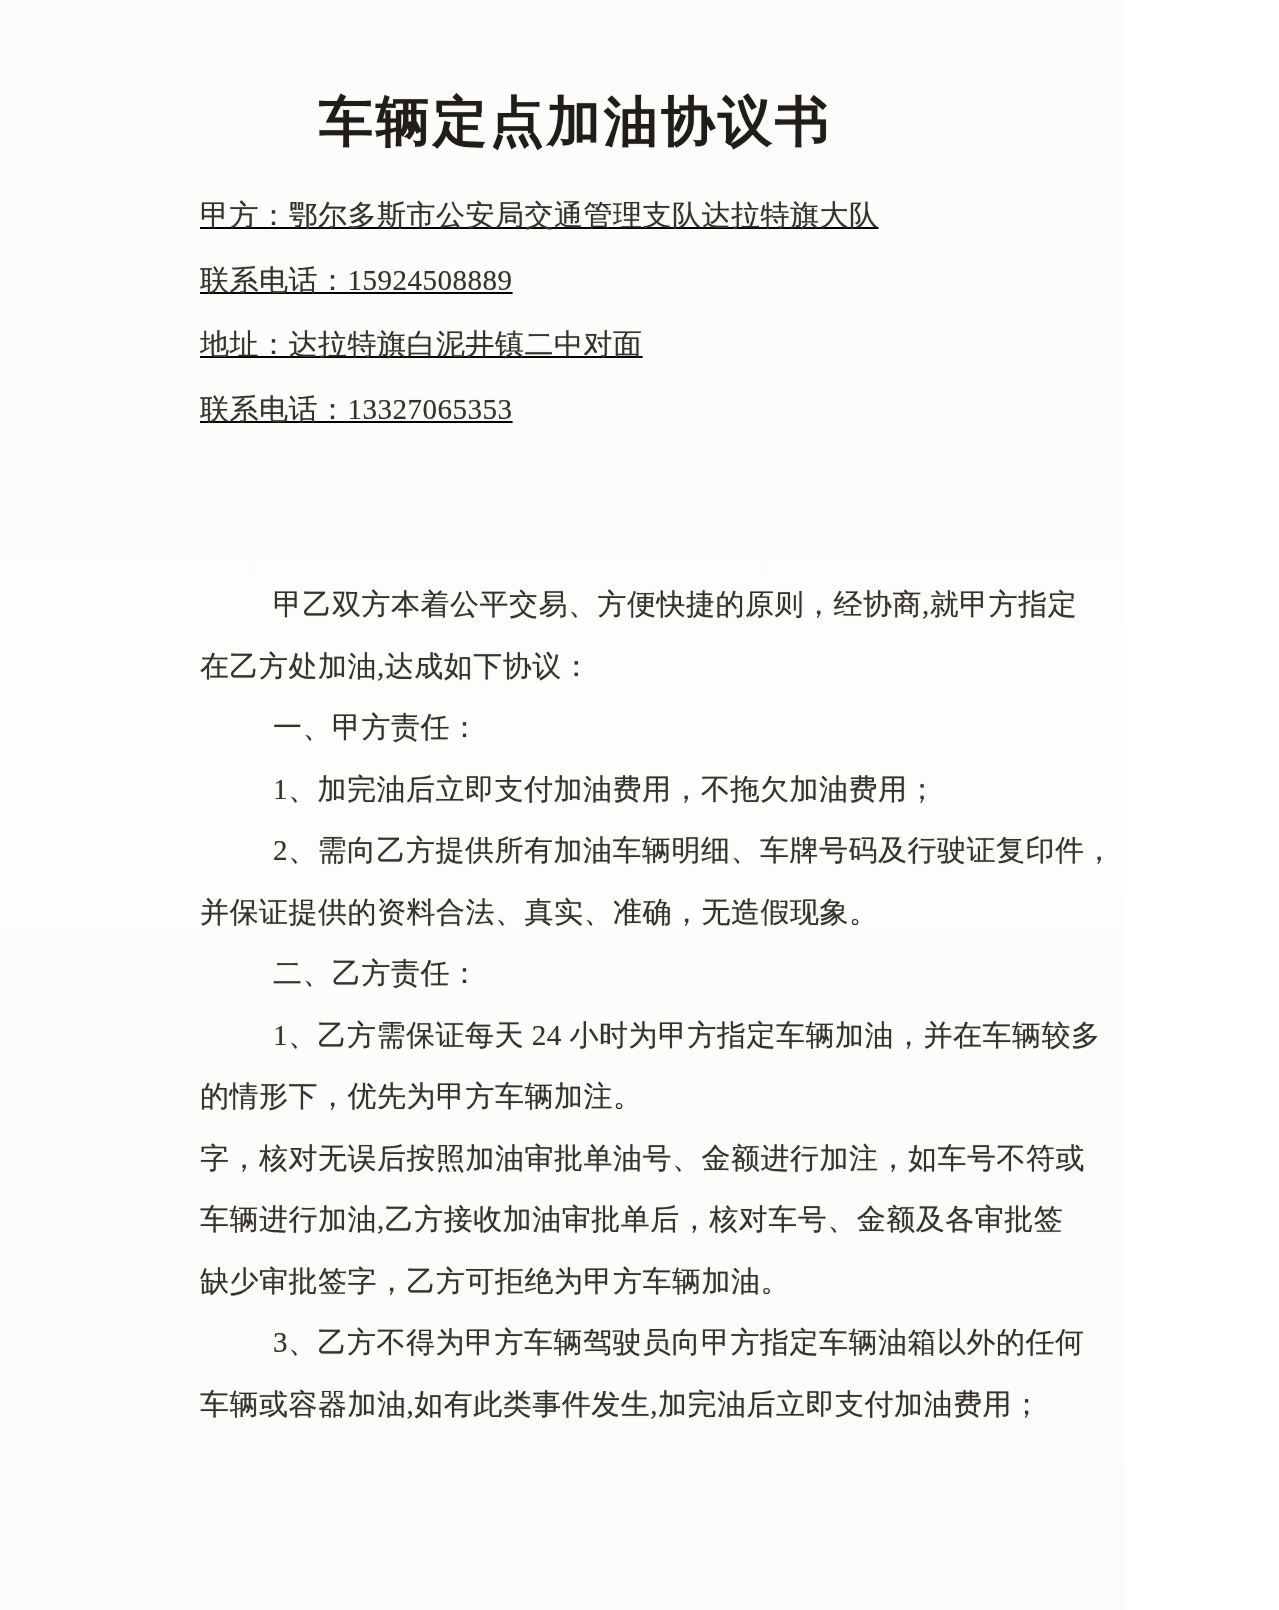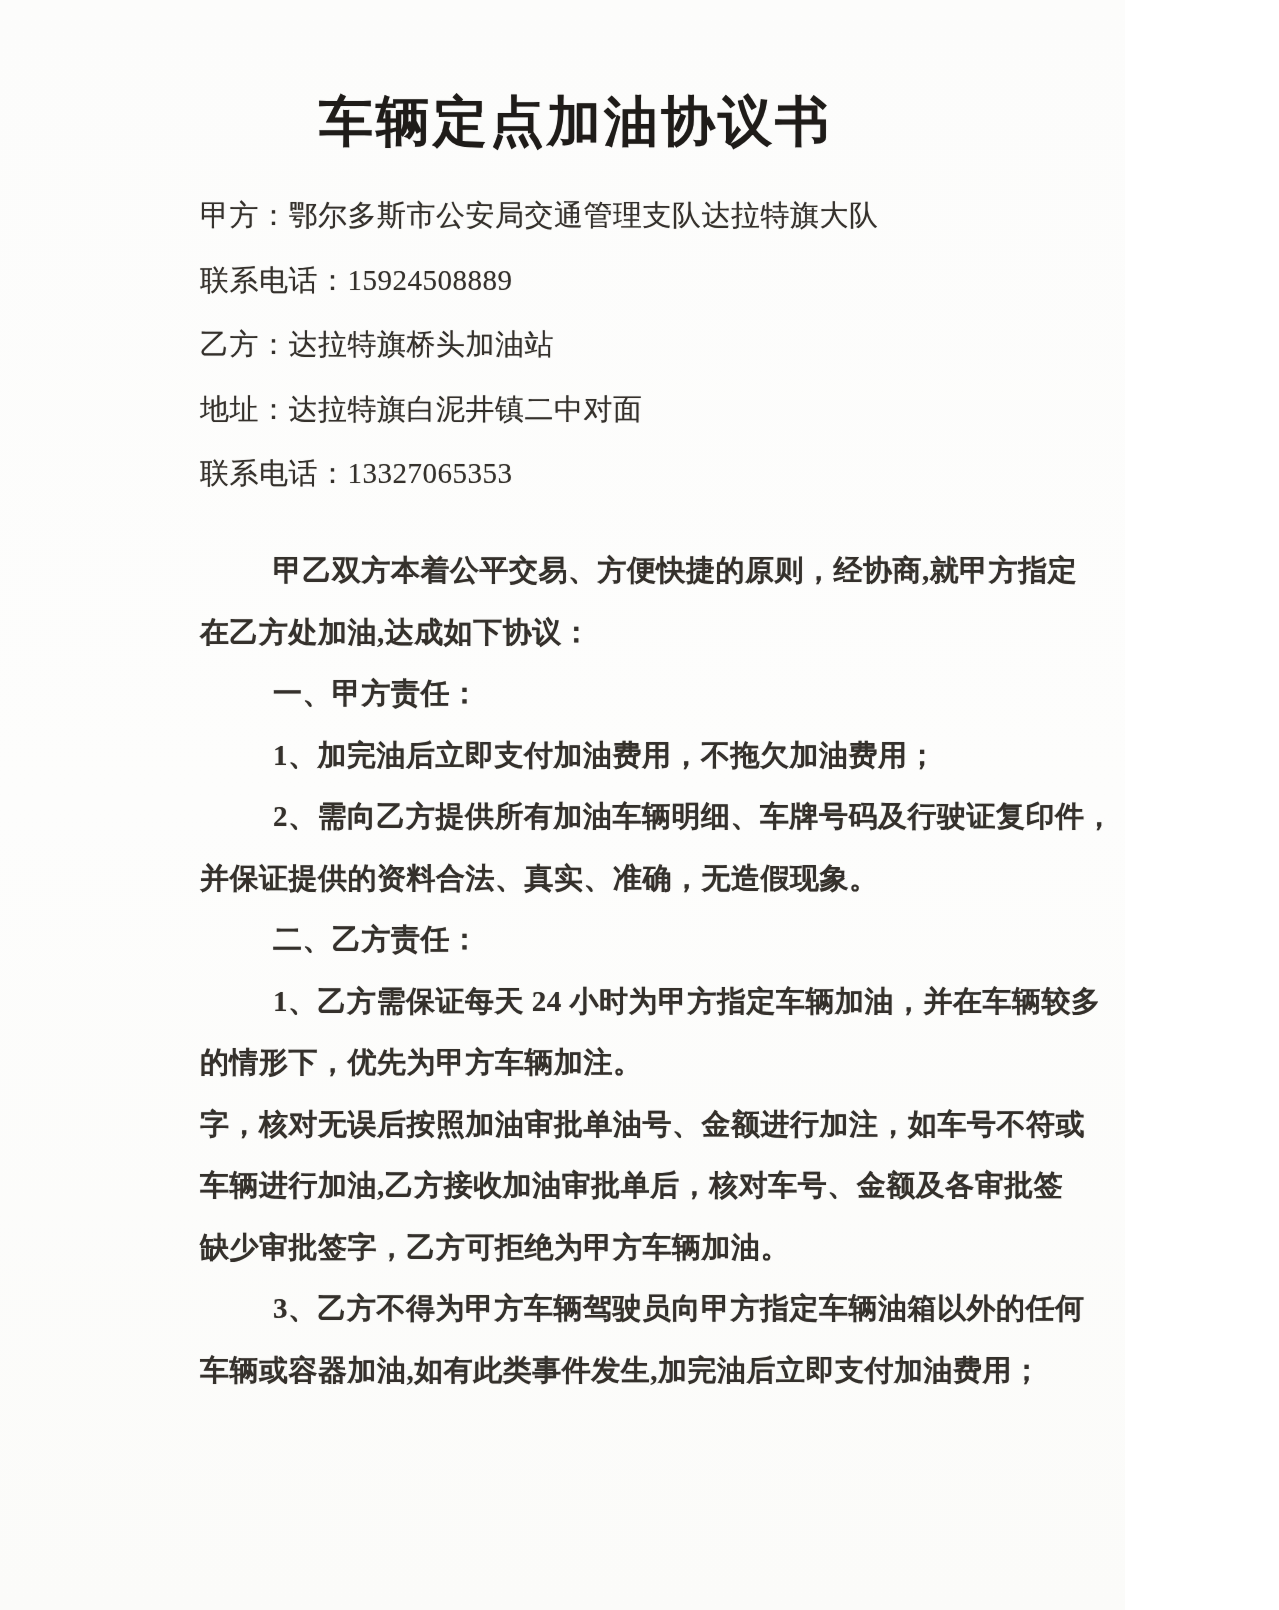--- a/index.html
+++ b/index.html
@@ -29,30 +29,30 @@
     letter-spacing: 3px;
     color: #1f1c19;
     text-shadow: 0 0 1px rgba(31,28,25,0.45);
     white-space: nowrap;
   }
   .header-block {
     position: absolute;
     top: 183px;
     left: 200px;
     width: 940px;
+    text-decoration: underline;
   }
   .header-block .doc-line {
     line-height: 64.5px;
   }
   .body-block {
     position: absolute;
-    top: 540px;
+    top: 574px;
     left: 200px;
     width: 940px;
-    font-weight: bold;
   }
   .body-block .doc-line {
     line-height: 61.5px;
   }
   .doc-line {
     font-size: 29px;
     letter-spacing: 0.5px;
     color: #35312c;
     text-shadow: 0 0 1px rgba(53,49,44,0.42);
     white-space: nowrap;
@@ -64,21 +64,20 @@
 </head>
 <body>
 
 <div class="page">
 
   <div class="doc-title">车辆定点加油协议书</div>
 
   <div class="header-block">
     <div class="doc-line">甲方：鄂尔多斯市公安局交通管理支队达拉特旗大队</div>
     <div class="doc-line">联系电话：15924508889</div>
-    <div class="doc-line">乙方：达拉特旗桥头加油站</div>
     <div class="doc-line">地址：达拉特旗白泥井镇二中对面</div>
     <div class="doc-line">联系电话：13327065353</div>
   </div>
 
   <div class="body-block">
     <div class="doc-line indent">甲乙双方本着公平交易、方便快捷的原则，经协商,就甲方指定</div>
     <div class="doc-line">在乙方处加油,达成如下协议：</div>
 
     <div class="doc-line indent">一、甲方责任：</div>
     <div class="doc-line indent">1、加完油后立即支付加油费用，不拖欠加油费用；</div>

